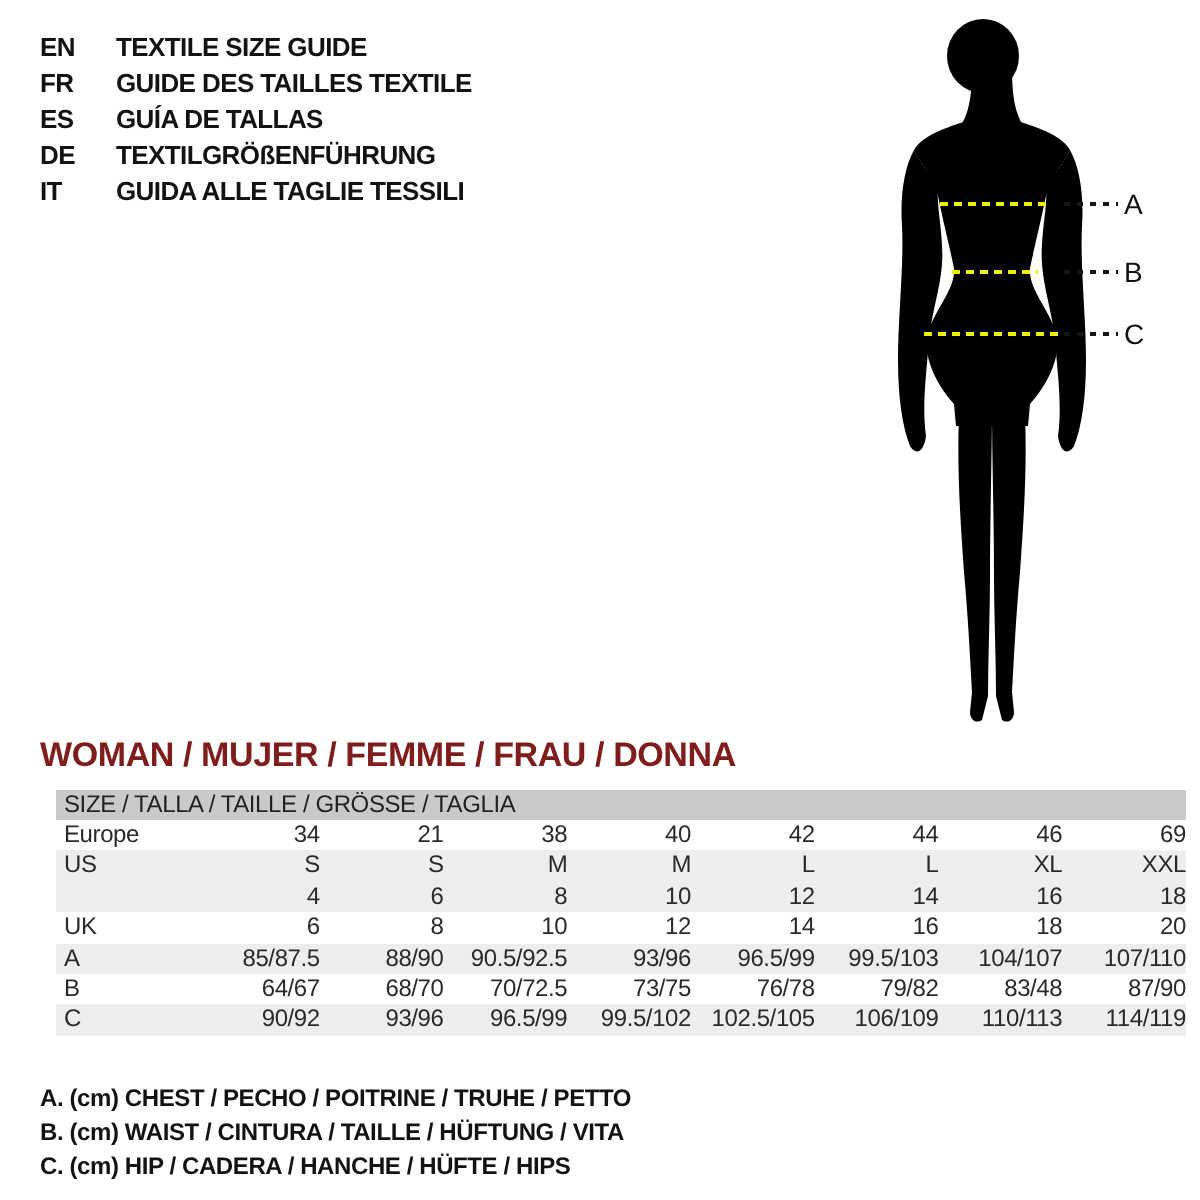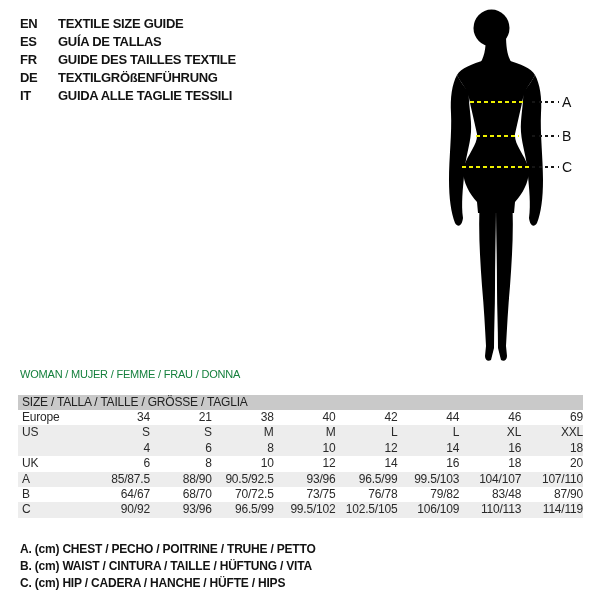--- a/index.html
+++ b/index.html
@@ -31,24 +31,24 @@
   .m-bline.a { left:532px; top:101px; width:27px; }
   .m-bline.b { left:532px; top:135px; width:27px; }
   .m-bline.c { left:532px; top:166px; width:27px; }
   .m-label { position:absolute; left:562px; font-size:14px; color:#111; }
   .m-label.a { top:94px; }
   .m-label.b { top:128px; }
   .m-label.c { top:159px; }
   
   .section-title {
     position:absolute; left:20px; top:368px;
-    font-size:11px; font-weight:400; letter-spacing:-0.2px; color:#15803d;
-  }
-  
-  .size-table { position:absolute; left:18px; top:395px; width:565px; }
+    font-size:17px; font-weight:700; letter-spacing:-0.2px; color:#7f1d1d;
+  }
+  
+  .size-table { position:absolute; left:28px; top:395px; width:565px; }
   .t-head {
     height:15px; line-height:15px; background:#c9c9c9;
     font-size:12px; letter-spacing:-0.2px; color:#222; padding-left:4px;
   }
   .t-row { display:flex; height:15.4px; line-height:15.4px;
     font-size:12px; letter-spacing:-0.2px; color:#2a2a2a; }
   .t-row.shaded { background:#ededed; }
   .t-label { width:70px; padding-left:4px; }
   .t-cell { width:61.875px; text-align:right; }
   
@@ -59,24 +59,24 @@
   }
 </style>
 </head>
 <body>
 
 <div class="lang-list">
   <div class="lang-row">
     <span class="lang-code">EN</span><span>TEXTILE SIZE GUIDE</span>
   </div>
   <div class="lang-row">
+    <span class="lang-code">FR</span><span>GUIDE DES TAILLES TEXTILE</span>
+  </div>
+  <div class="lang-row">
     <span class="lang-code">ES</span><span>GUÍA DE TALLAS</span>
-  </div>
-  <div class="lang-row">
-    <span class="lang-code">FR</span><span>GUIDE DES TAILLES TEXTILE</span>
   </div>
   <div class="lang-row">
     <span class="lang-code">DE</span><span>TEXTILGRÖßENFÜHRUNG</span>
   </div>
   <div class="lang-row">
     <span class="lang-code">IT</span><span>GUIDA ALLE TAGLIE TESSILI</span>
   </div>
 </div>
 
 <svg class="figure-svg" viewBox="0 0 104 356" aria-hidden="true">

